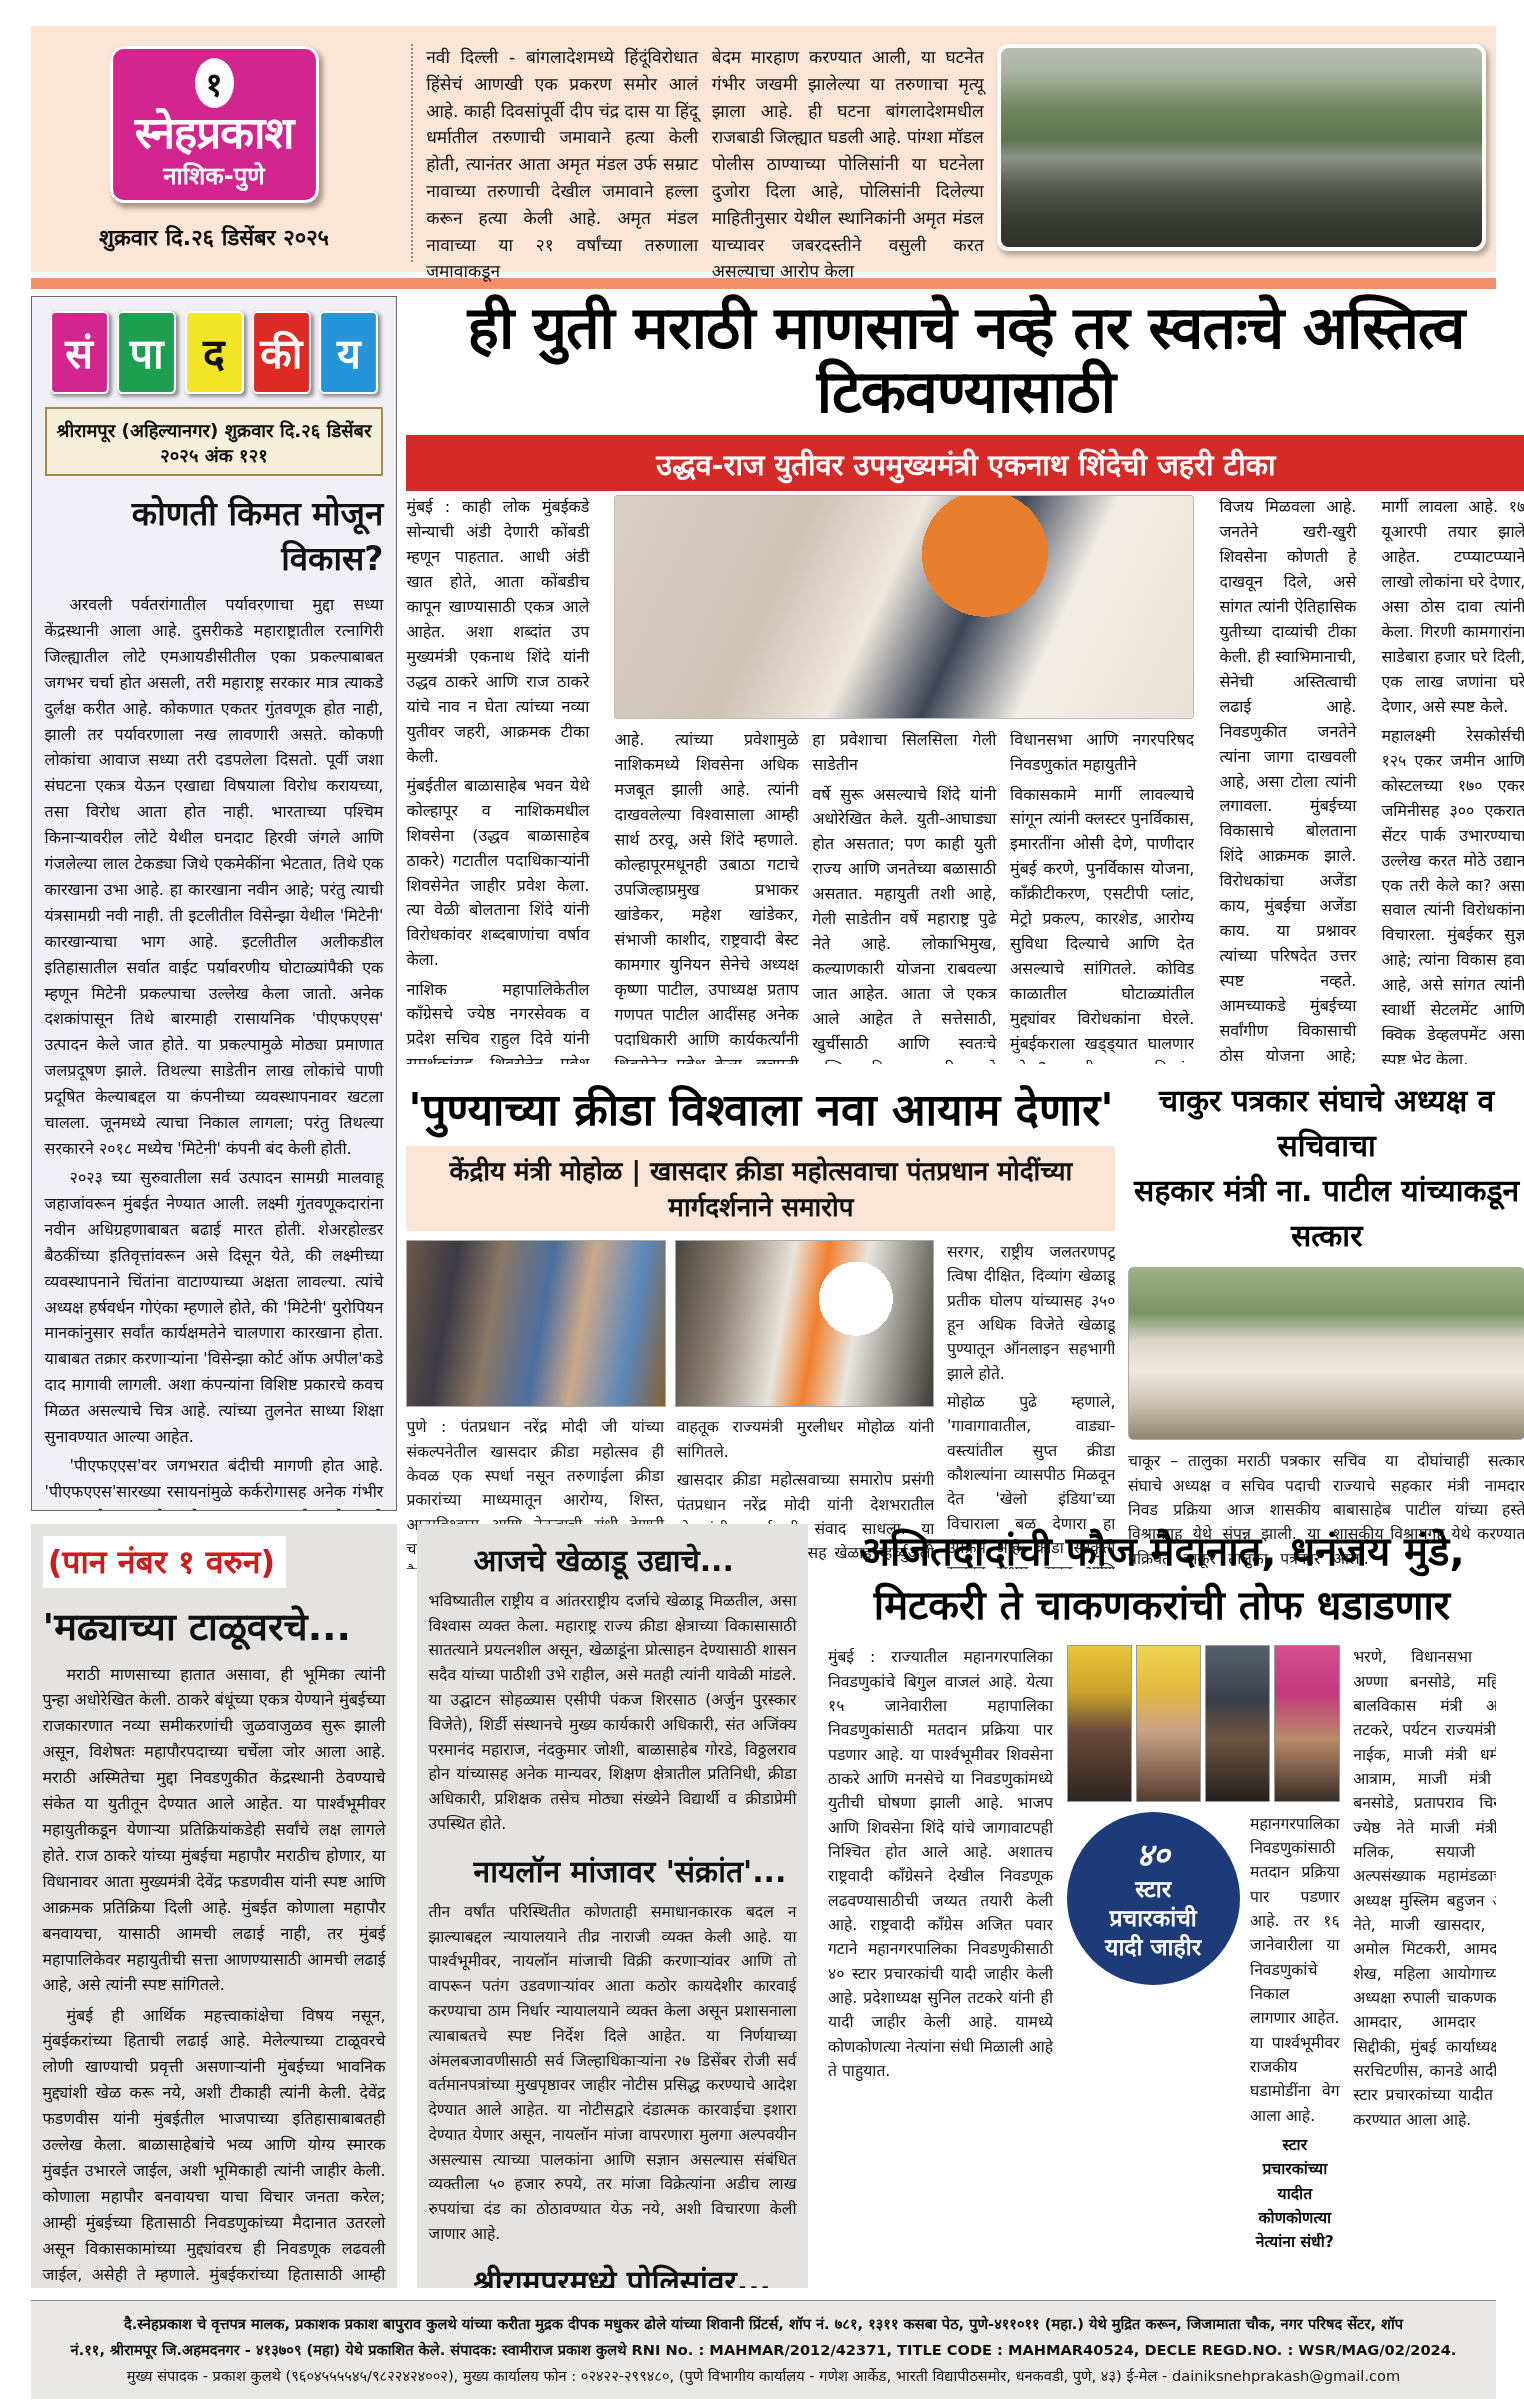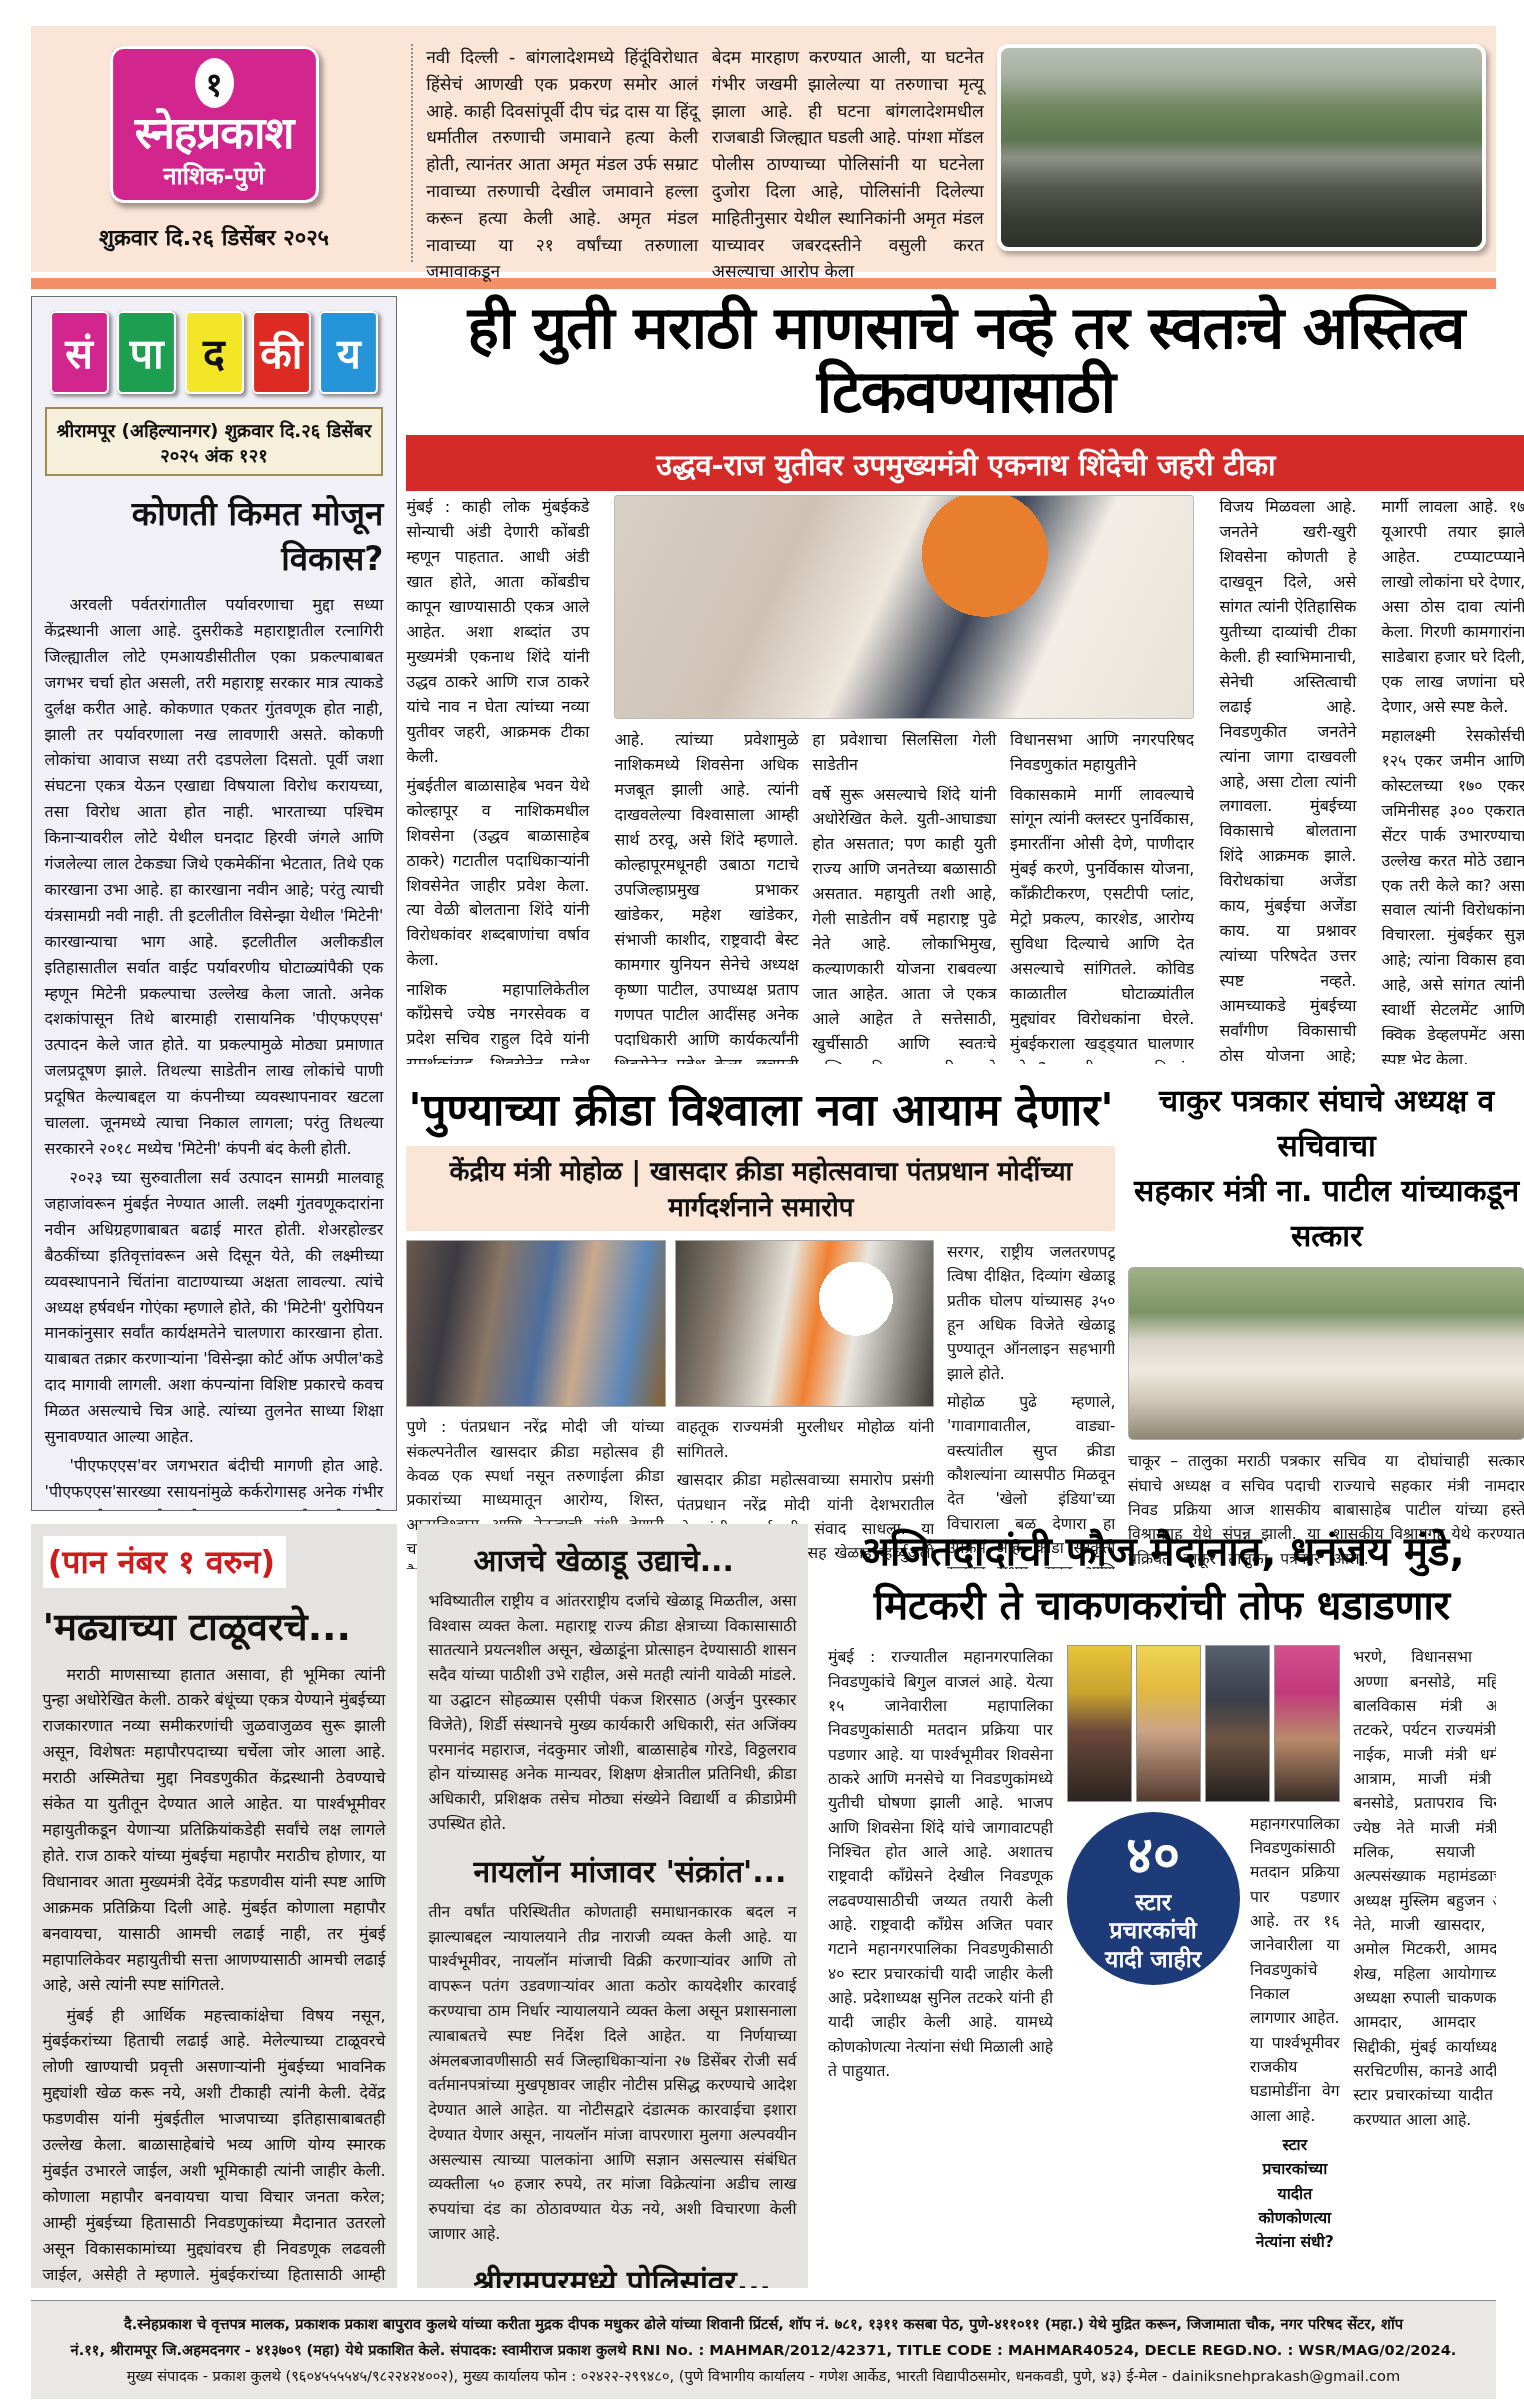--- a/index.html
+++ b/index.html
@@ -103,21 +103,21 @@
   .ncp-c1 { width:225px; flex:none; }
   .ncp-mid { flex:1; display:flex; flex-direction:column; }
   .portraits { display:flex; gap:4.2px; height:157px; flex:none; }
   .portrait { flex:1; border:0.5px solid #999; }
   .pt1{ background:linear-gradient(180deg,#e8c53a 0%,#caa32e 30%,#6b4a3a 55%,#2c2420 100%); }
   .pt2{ background:linear-gradient(180deg,#f0d452 0%,#e2b93f 28%,#caa386 55%,#553c30 100%); }
   .pt3{ background:linear-gradient(180deg,#57606e 0%,#3a3f4a 35%,#6e5442 60%,#23201e 100%); }
   .pt4{ background:linear-gradient(180deg,#d44f8e 0%,#c23a7c 30%,#b98a6a 60%,#3a2e28 100%); }
   .badge-row { display:flex; gap:10.5px; margin-top:9.4px; align-items:flex-start; }
   .badge { width:173px; height:173px; border-radius:50%; background:#1d3b78; flex:none; display:flex; flex-direction:column; align-items:center; justify-content:center; color:#fff; font-weight:bold; text-align:center; line-height:1.25; }
-  .badge .b1 { font-size:52px; } .badge .b2 { font-size:23px; } .badge .b3 { font-size:23px; } .badge .b4 { font-size:23px; }
+  .badge .b1 { font-size:32px;font-style:italic; } .badge .b2 { font-size:23px; } .badge .b3 { font-size:23px; } .badge .b4 { font-size:23px; }
   .badge-text { flex:1; }
   .ncp-q { font-weight:bold; text-align:center; margin:5.2px 0; }
   .ncp-c3 { width:191px; flex:none; }
   .ncp-body p { margin-bottom:4.2px; }
 
   
   .footer { margin-top:12.6px; background:#e9e8e6; border-top:1.6px solid #888; padding:9.4px 10.5px; font-size:14.6px; line-height:1.8; color:#111; text-align:center; }
   .footer .f1, .footer .f2 { font-weight:bold; }
 </style>
 </head>

